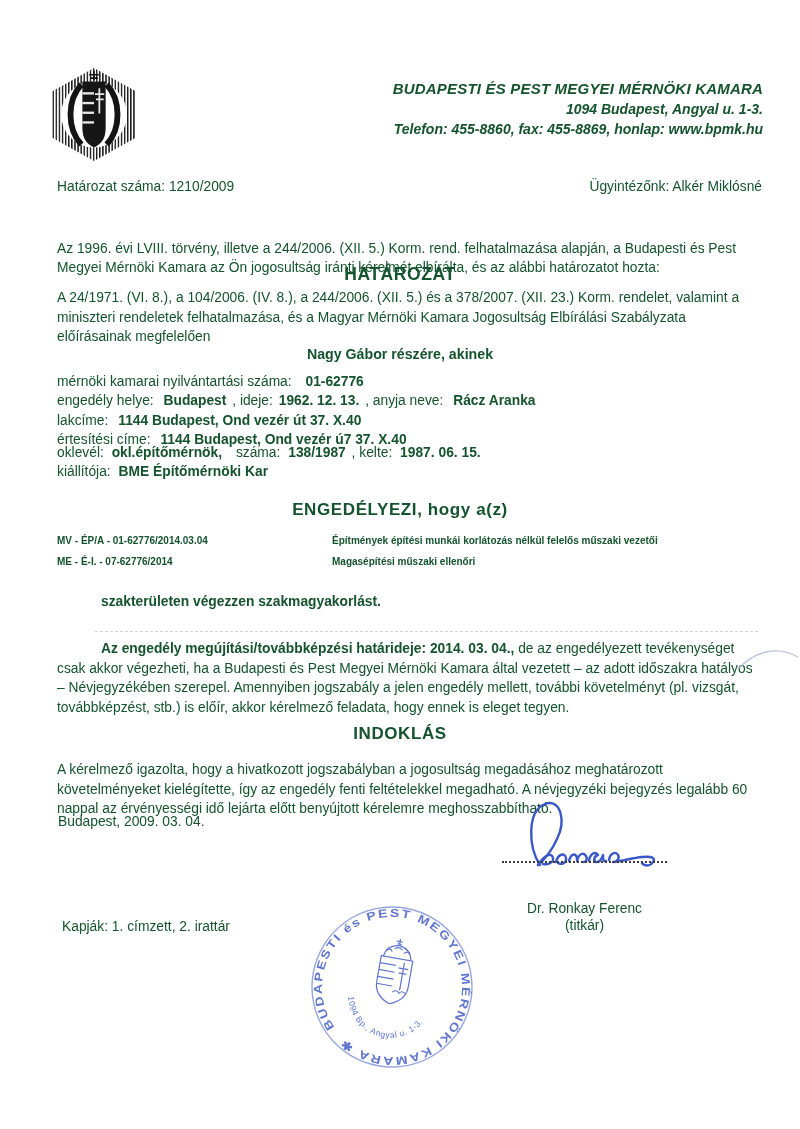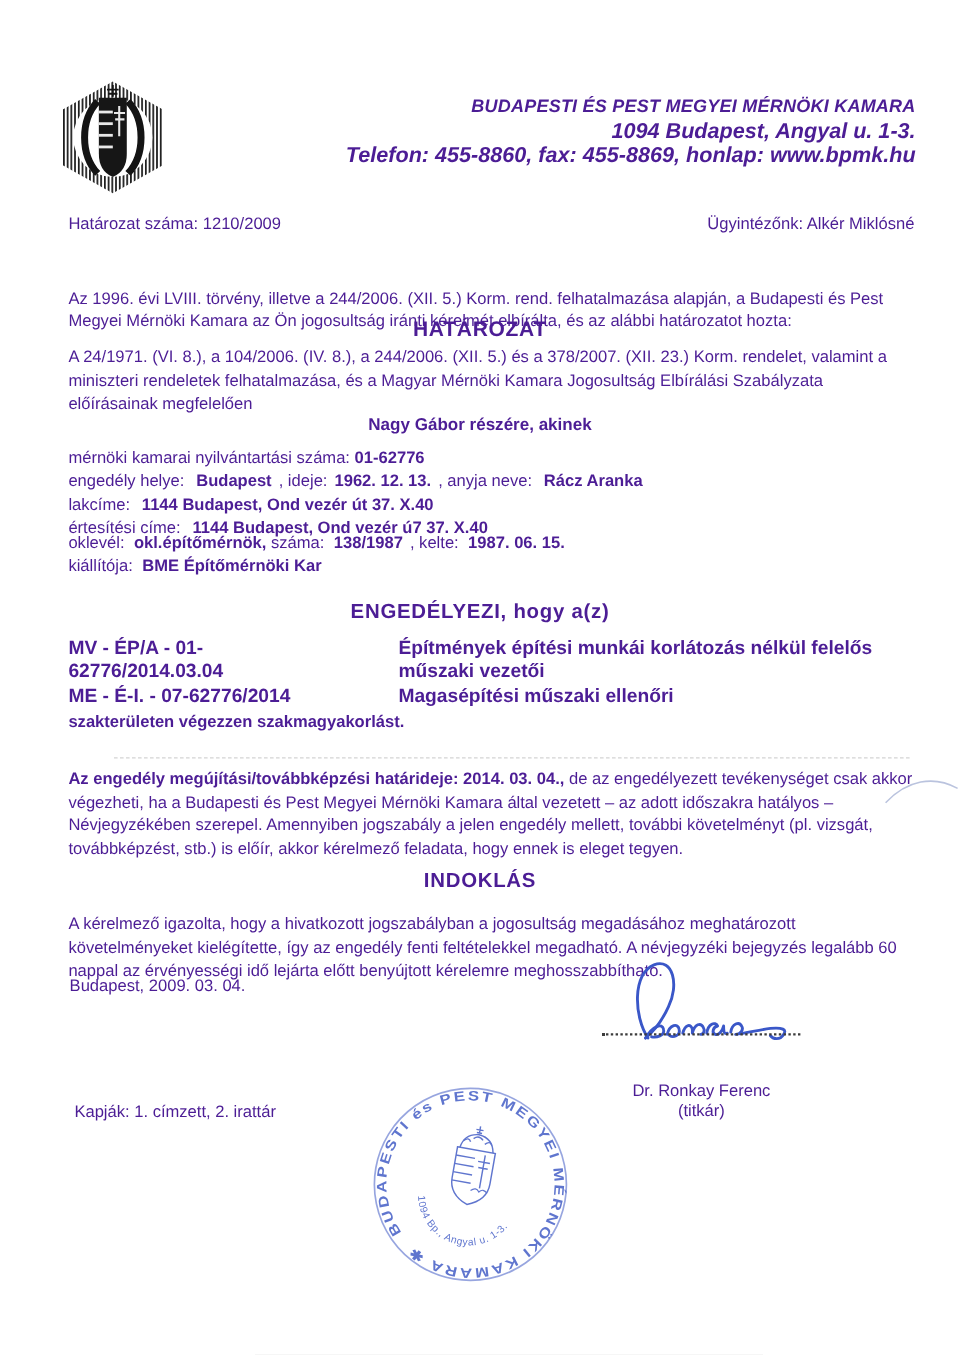--- a/index.html
+++ b/index.html
@@ -1,39 +1,39 @@
 <!DOCTYPE html>
 <html><head>
 <meta charset="utf-8">
 <style>
   * { margin:0; padding:0; box-sizing:border-box; }
   html,body { background:#e8e8e8; }
   .page {
     position:relative; width:800px; height:1129px; margin:0 auto;
     background:#ffffff; overflow:hidden;
     font-family:"Liberation Sans", sans-serif;
-    color:#4c1d95; font-size:14px;
+    color:#14532d; font-size:14px;
   }
   .abs { position:absolute; }
   
   .logo { left:48px; top:66px; width:93px; height:97px; }
   .letterhead { right:37px; top:79px; text-align:right; line-height:20px; }
   .letterhead .l1 { font-size:15px; font-weight:bold; font-style:italic; letter-spacing:.2px; }
-  .letterhead .l2, .letterhead .l3 { font-size:18px; font-weight:bold; font-style:italic; }
+  .letterhead .l2, .letterhead .l3 { font-size:14px; font-weight:bold; font-style:italic; }
   
   .meta { left:57px; right:38px; top:179px; display:flex; justify-content:space-between; font-size:13.8px; }
   
   .para { left:57px; right:38px; font-size:13.8px; line-height:19px; }
   .h1 { left:0; right:0; text-align:center; font-weight:bold; font-size:17.5px; letter-spacing:.6px; }
   .h2 { left:0; right:0; text-align:center; font-weight:bold; font-size:14.2px; }
-  b, .b { font-weight:bold; }
-  .ml2{ margin-left:2px; } .ml4{ margin-left:4px; } .ml6{ margin-left:6px; } .ml10{ }
+  b, .b { font-weight:bold;margin-left:44px; }
+  .ml2{ margin-left:2px; } .ml4{ margin-left:4px; } .ml6{ margin-left:6px; } .ml10{ margin-left:10px; }
   .plines { left:57px; right:38px; line-height:19.3px; font-size:13.8px; }
   
-  .permit-rows { left:57px; right:38px; line-height:19px; font-size:16px; }
+  .permit-rows { left:57px; right:38px; line-height:19px; font-size:10px; }
   .permit-row { display:flex; align-items:flex-start; margin-bottom:2px; }
   .permit-code { width:239px; flex:0 0 239px; font-weight:bold; }
   .permit-desc { flex:1; font-weight:bold;padding-left:36px; }
   .divider { left:95px; right:42px; top:631px; border-top:1.5px dashed rgba(175,175,175,.55); height:0; }
   
   .sig-line { left:502px; top:861px; width:165px; border-bottom:2px dotted #3c3c3c; height:0; }
   .signer { left:492px; top:900px; width:185px; text-align:center; font-size:13.8px; line-height:17px; }
   .swoosh { left:736px; top:642px; width:64px; height:34px; }
   .stamp { left:300px; top:900px; width:185px; height:175px; }
 </style>

